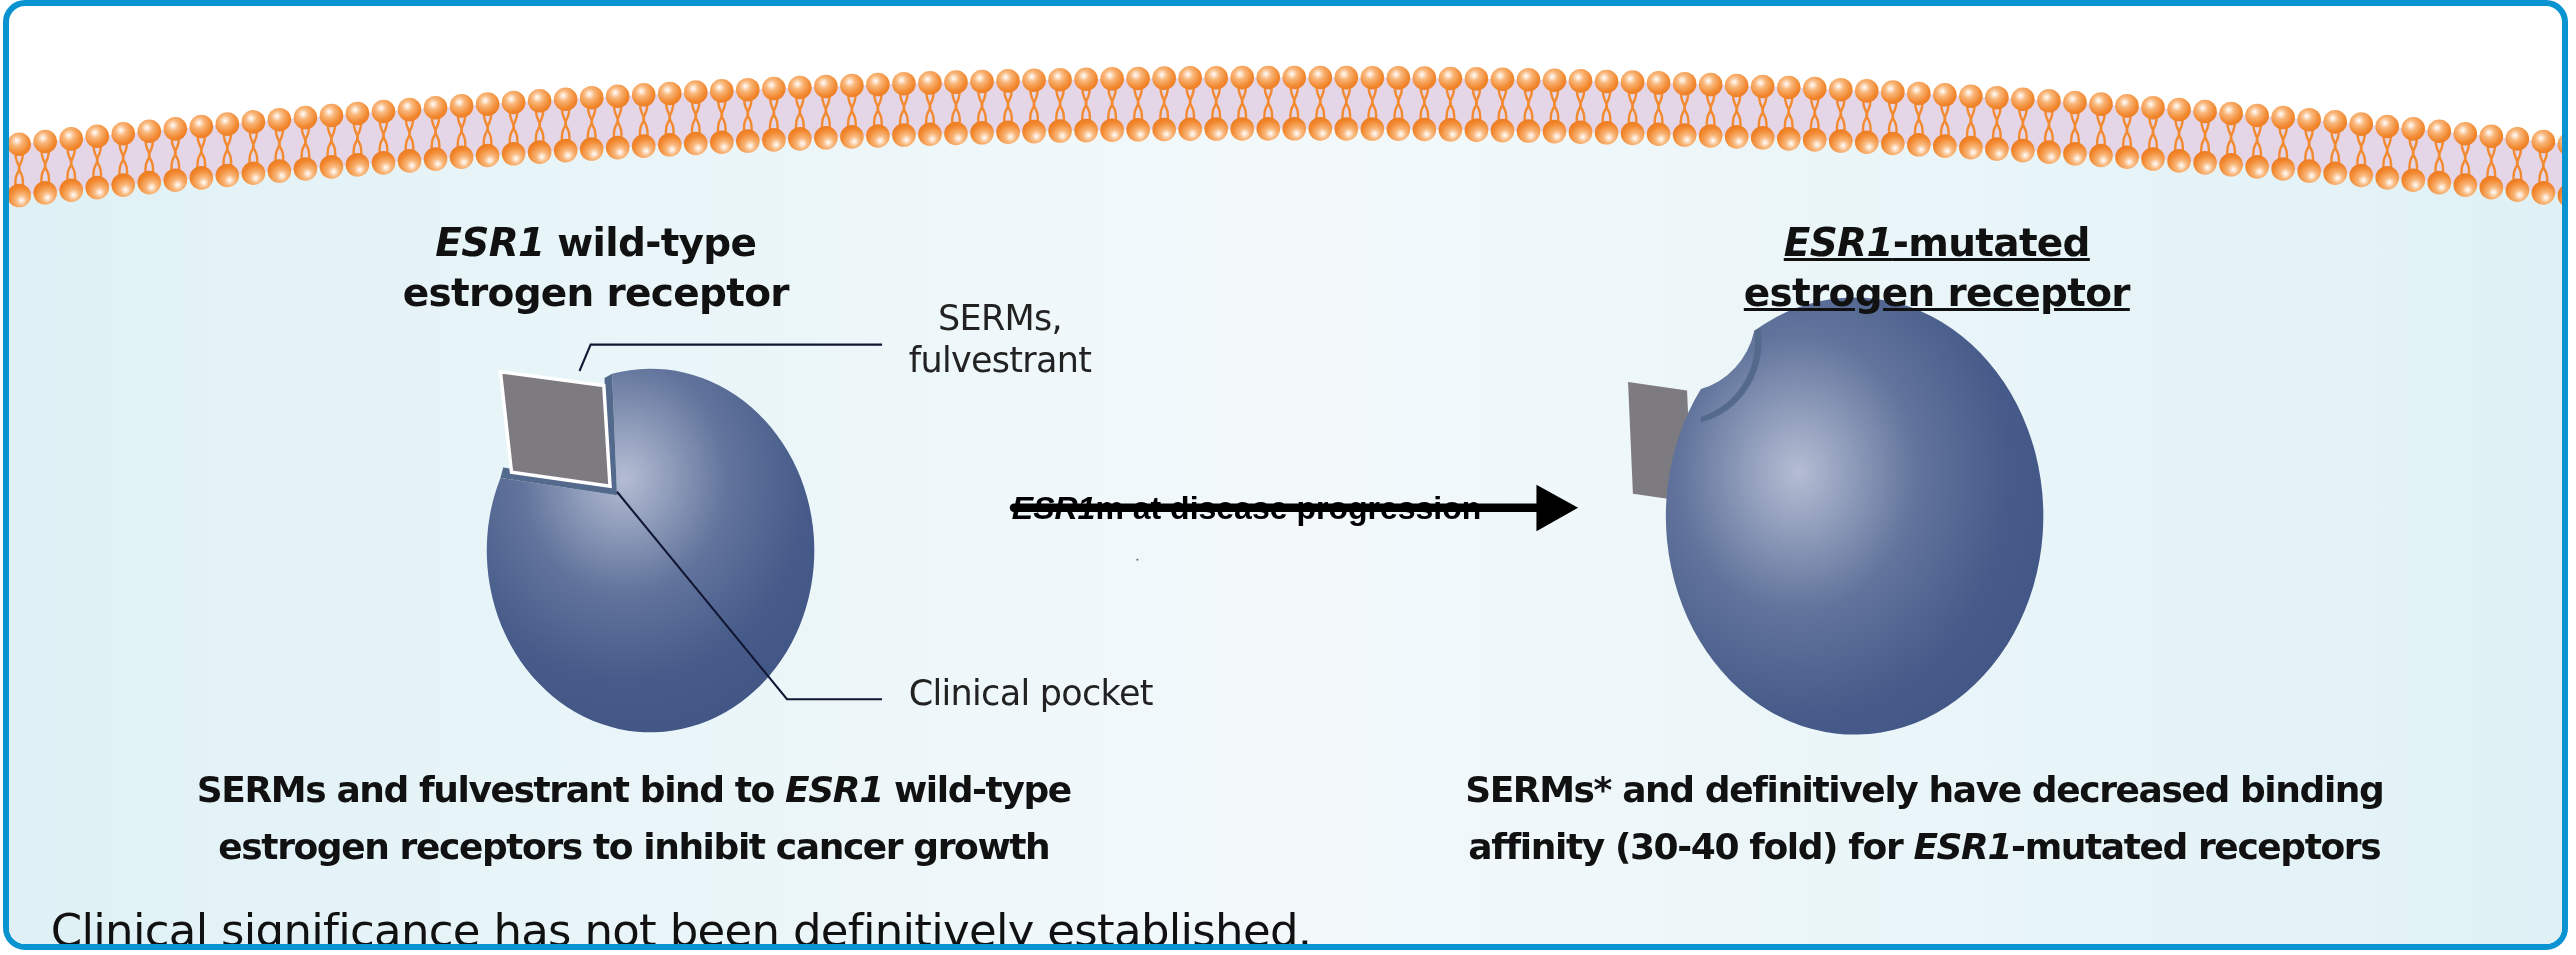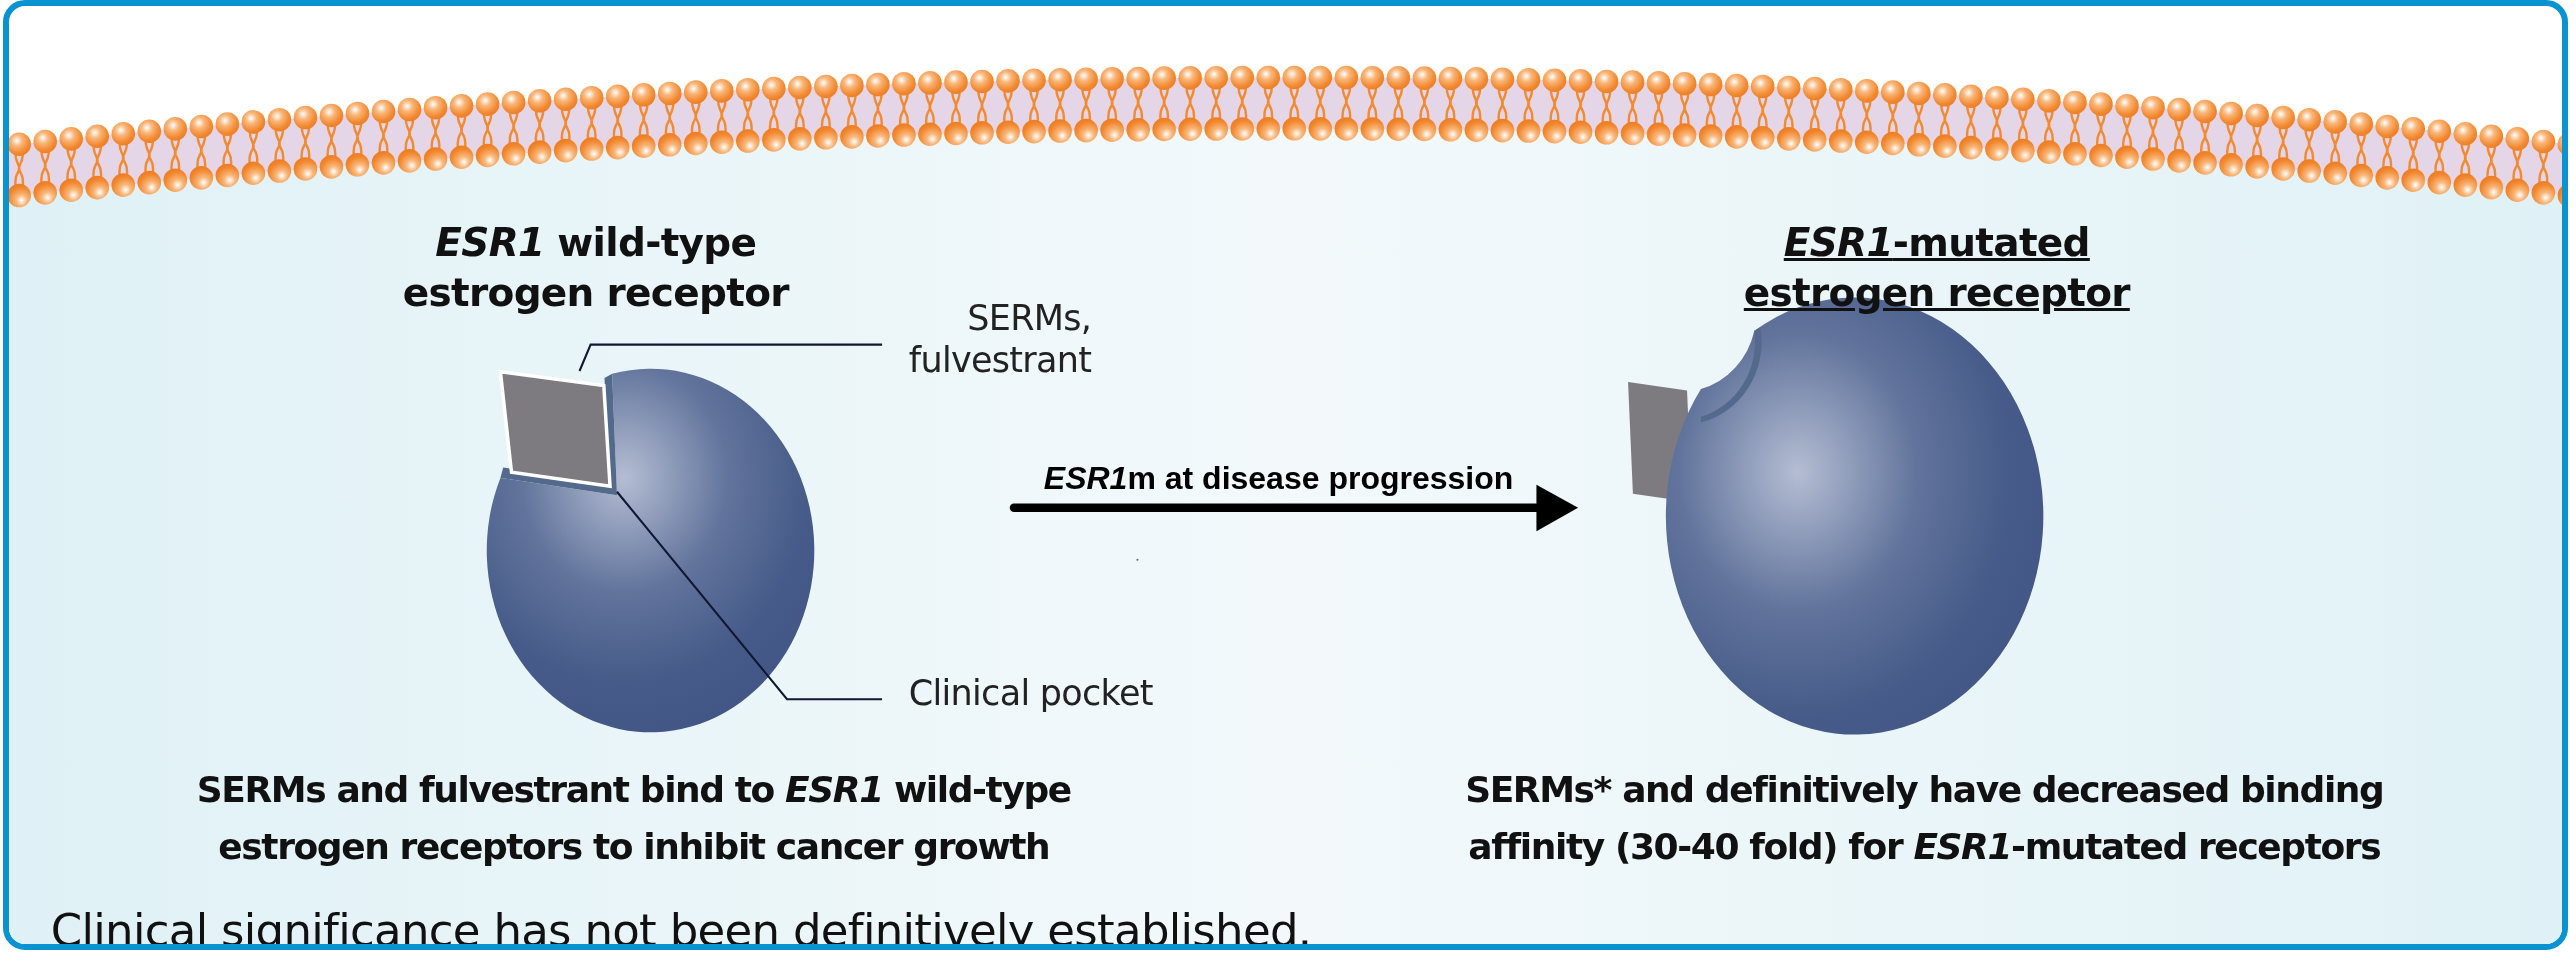--- a/index.html
+++ b/index.html
@@ -1,21 +1,21 @@
 <!DOCTYPE html>
 <html style="font-size:11px"><head>
 <meta charset="utf-8">
 <style>
   html, body { margin:0; padding:0; background:#ffffff; }
   body { width:2576px; height:956px; overflow:hidden; position:relative; font-family:"DejaVu Sans", sans-serif; }
   #frame { position:absolute; left:2.8px; top:0; width:2565px; height:950px; border:6.2px solid #0a93d1; border-radius:22px; box-sizing:border-box; overflow:hidden; background:#ffffff; }
   #art { position:absolute; left:0; top:0; }
   .txt { position:absolute; color:#111; white-space:nowrap; text-align:center; }
   .h2 { font-family:"DejaVu Sans", sans-serif; font-weight:bold; font-size:39px; line-height:50px; letter-spacing:-0.7px; }
-  .lbl { font-family:"DejaVu Sans", sans-serif; font-size:35px; line-height:42px; text-align:right; color:#222; letter-spacing:-0.7px; }
+  .lbl { font-family:"DejaVu Sans", sans-serif; font-size:35px; line-height:42px; text-align:center; color:#222; letter-spacing:-0.7px; }
   .big { font-family:"DejaVu Sans", sans-serif; font-weight:bold; font-size:36px; line-height:57px; letter-spacing:-1.4px; }
   .note { font-family:"DejaVu Sans", sans-serif; font-size:45px; line-height:42px; letter-spacing:-0.7px; color:#111; }
   .arrowtxt { font-family:"Liberation Sans", sans-serif; font-weight:bold; font-size:32px; line-height:36px; text-align:left; color:#000; }
   i { font-style:italic; }
 </style>
 </head>
 <body>
 
 <div id="frame">
   <svg id="art" width="2565" height="950" viewBox="4 0 3696 1369">
@@ -383,21 +383,21 @@
   <div class="txt h2" style="left:379px; top:212px; width:416px;">
     <div><i>ESR1</i><span> wild-type</span></div>
     <div>estrogen receptor</div>
   </div>
   <div class="txt lbl" style="left:900px; top:291px;">
     <div>SERMs,</div>
     <div>fulvestrant</div>
   </div>
   <div class="txt lbl" style="left:900px; top:666px;">Clinical pocket</div>
 
-  <div class="txt arrowtxt" style="left:1003px; top:454px;margin-left:32px;"><i>ESR1</i><span>m at disease progression</span></div>
+  <div class="txt arrowtxt" style="left:1003px; top:484px;"><i>ESR1</i><span>m at disease progression</span></div>
 
   <div class="txt h2" style="left:1720px; top:212px; width:416px;text-decoration:underline;">
     <div><i>ESR1</i><span>-mutated</span></div>
     <div>estrogen receptor</div>
   </div>
 
   <div class="txt big" style="left:42px; top:755px; width:1166px;">
     <div><span>SERMs and fulvestrant bind to </span><i>ESR1</i><span> wild-type</span></div>
     <div>estrogen receptors to inhibit cancer growth</div>
   </div>

